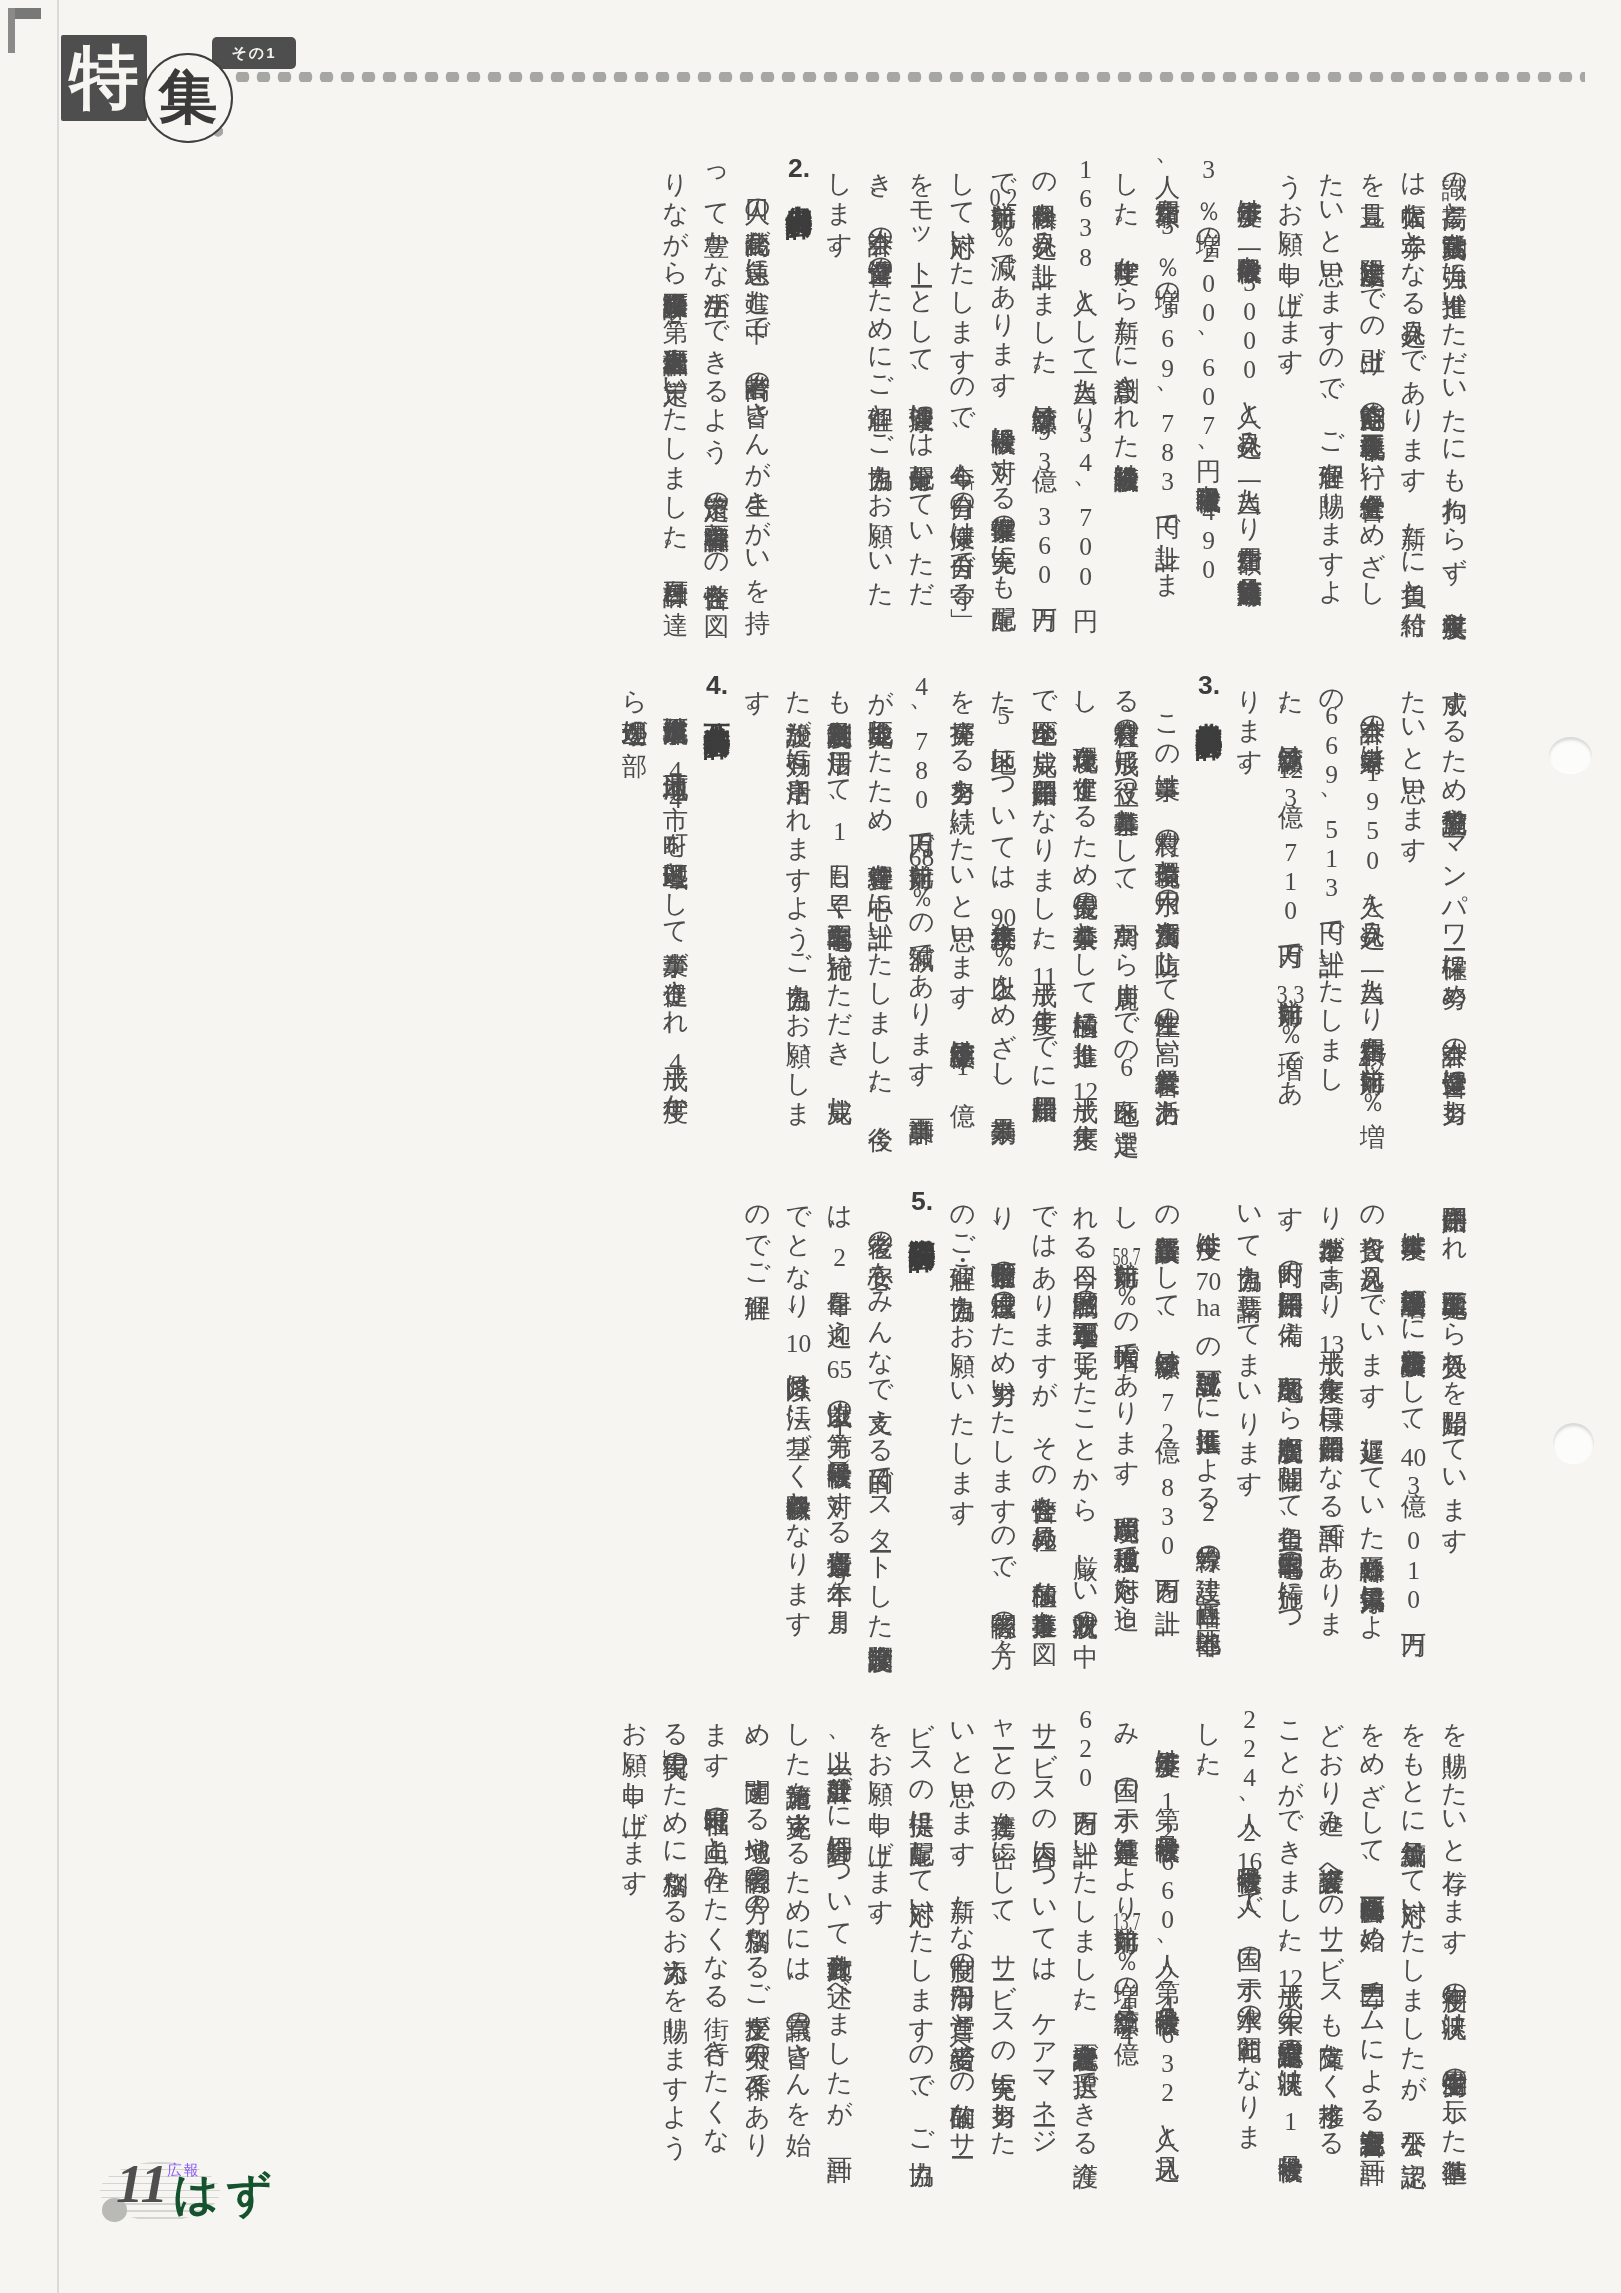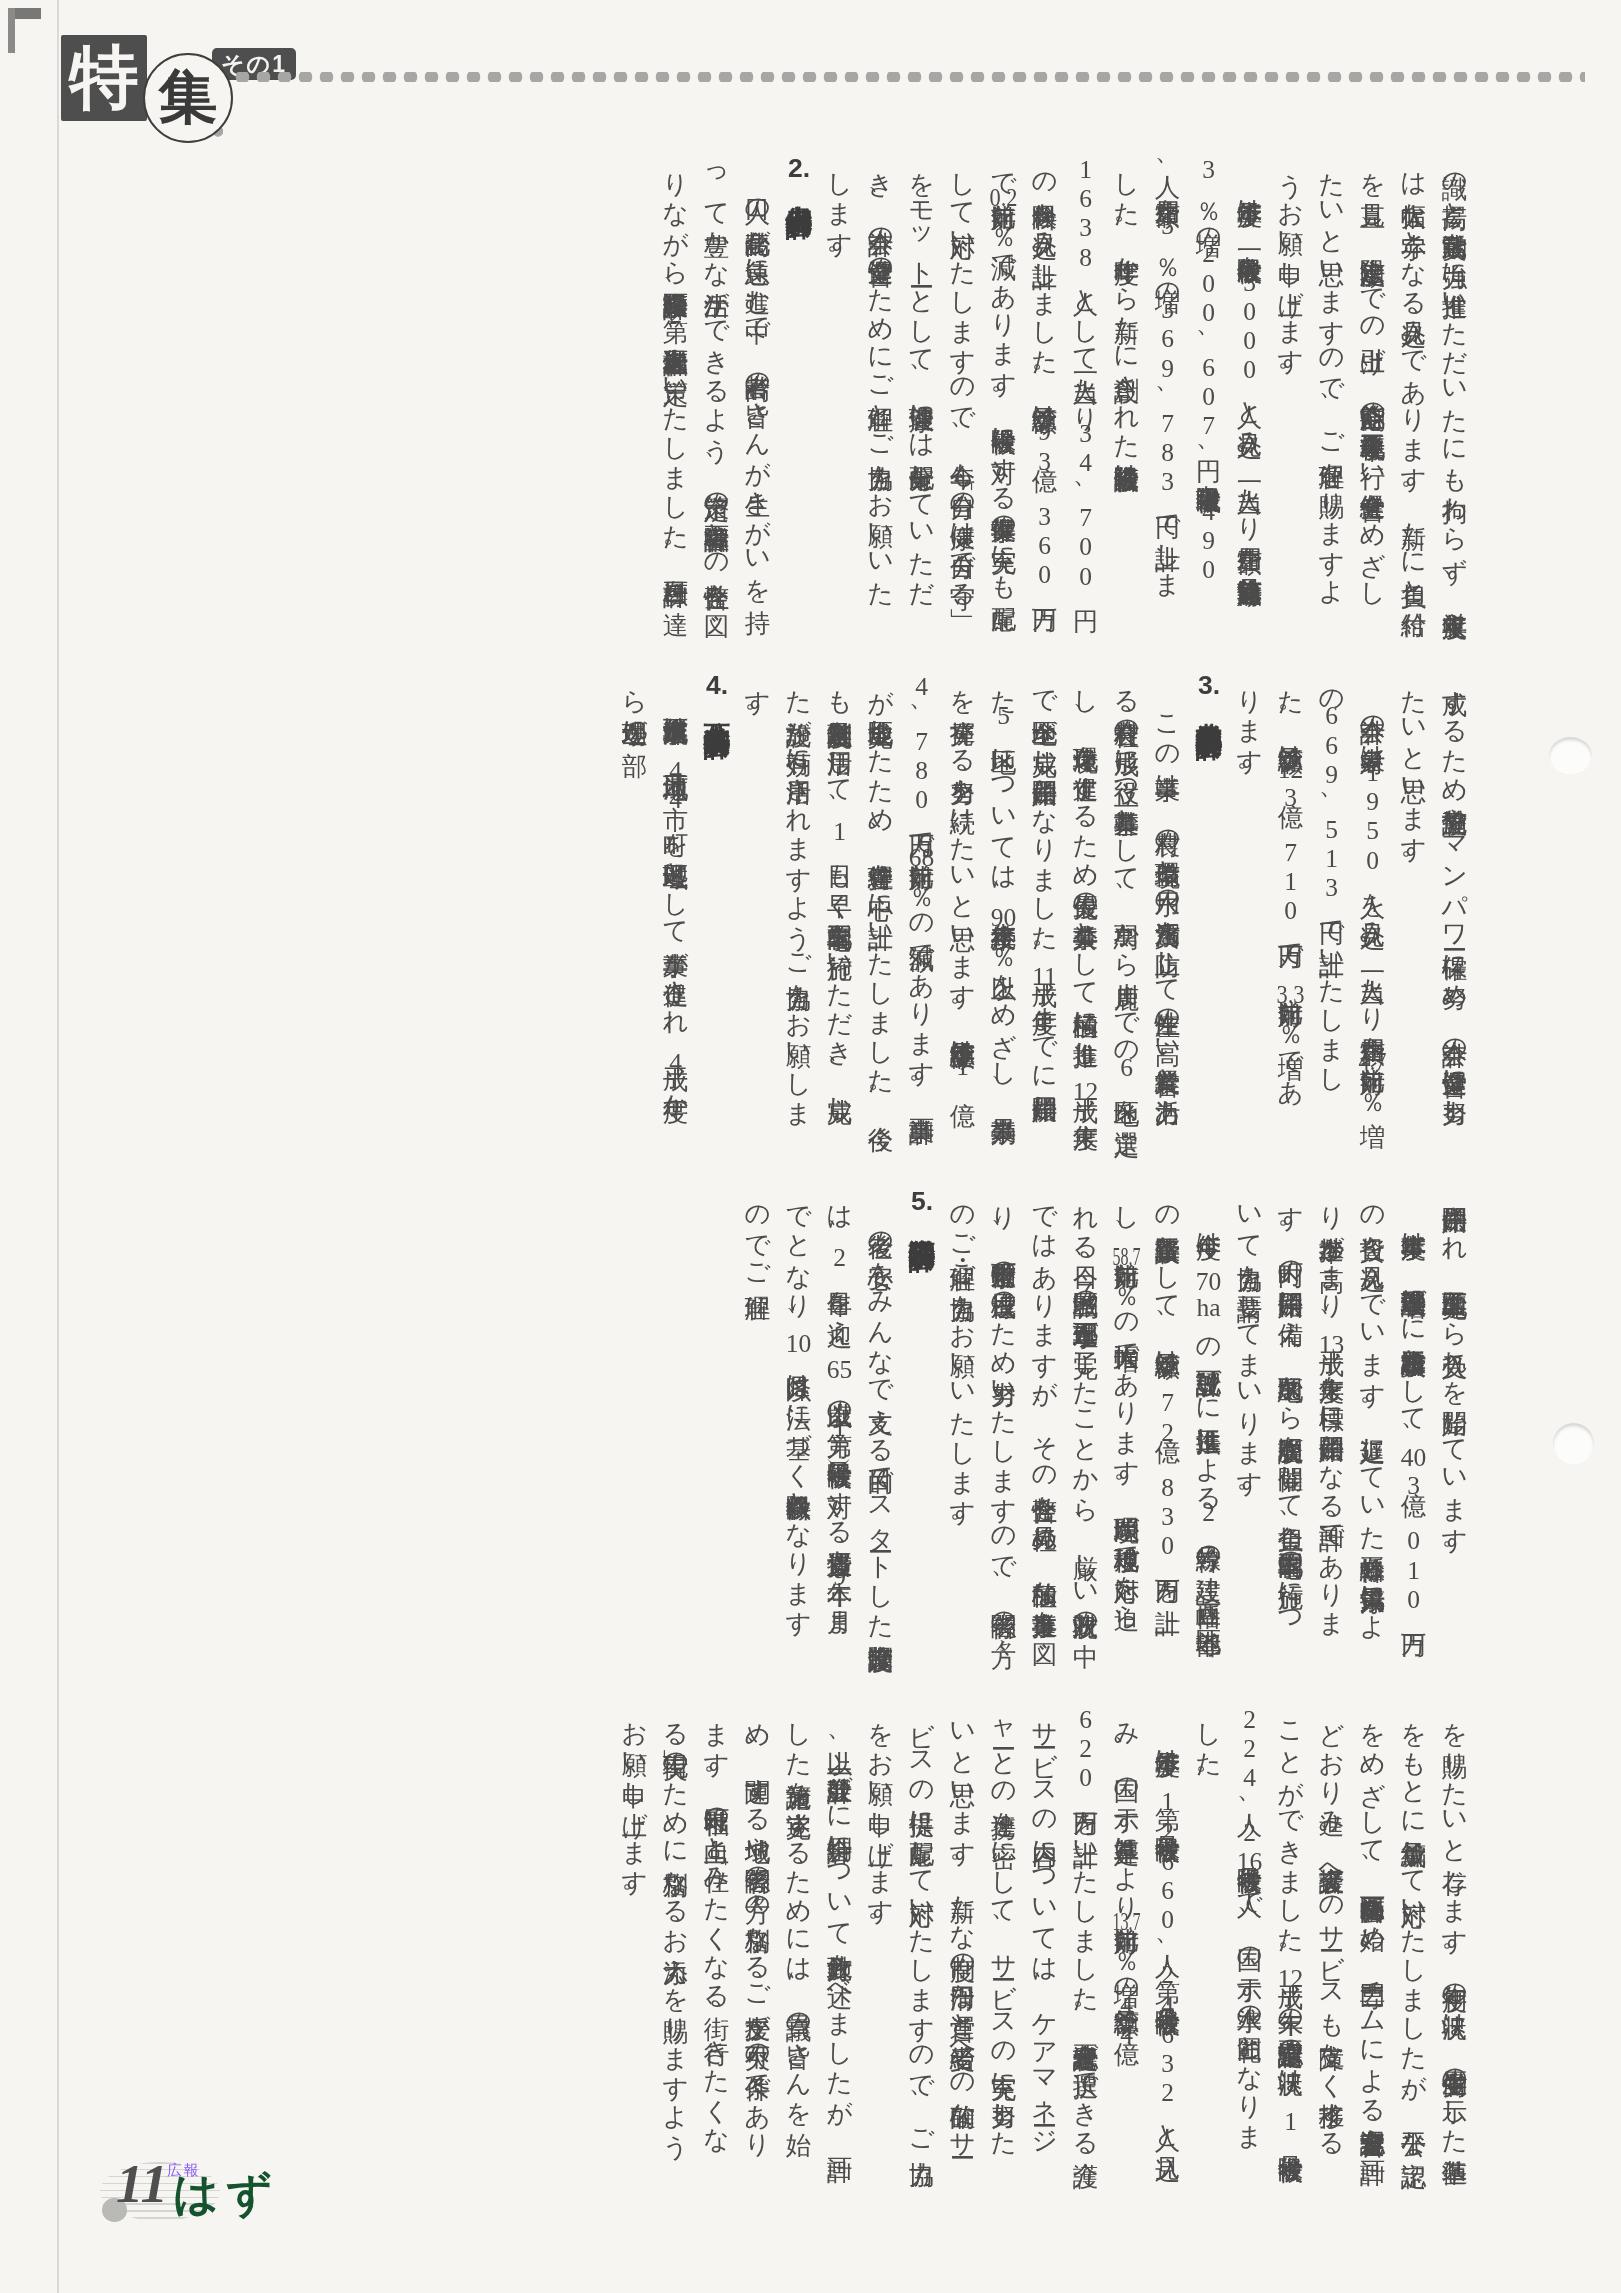--- a/index.html
+++ b/index.html
@@ -18,22 +18,22 @@
     color:#f6f5f1;font-size:69px;font-weight:700;display:flex;align-items:center;
     justify-content:center;border-radius:2px;
   }
   .feature-circle{
     position:absolute;left:143px;top:53px;width:86px;height:86px;background:#f6f5f1;
     border:2.9px solid #3e3e3e;border-radius:50%;color:#3a3a3a;font-size:59px;font-weight:700;
     display:flex;align-items:center;justify-content:center;z-index:2;
   }
   .badge{
     position:absolute;left:212px;top:37px;width:84px;height:32px;background:#4e4e4e;
-    color:#f4f3ef;border-radius:4.9px;font-family:"Liberation Sans",sans-serif;font-size:23px;
-    font-weight:700;display:flex;align-items:center;justify-content:center;letter-spacing:2px;margin-top:11px;
+    color:#f4f3ef;border-radius:4.9px;font-family:"Liberation Sans",sans-serif;font-size:15px;
+    font-weight:700;display:flex;align-items:center;justify-content:center;letter-spacing:2px;
   }
   .dots-h{
     position:absolute;left:232px;top:72px;width:1353px;height:9.8px;
     background-image:radial-gradient(circle,#a6a6a4 55%,rgba(166,166,164,0) 62%);
     background-size:21px 9.8px;background-repeat:repeat-x;
   }
   .dots-v{
     position:absolute;left:213px;top:80px;width:9.8px;height:57px;
     background-image:radial-gradient(circle,#a6a6a4 55%,rgba(166,166,164,0) 62%);
     background-size:9.8px 14.7px;background-repeat:repeat-y;

